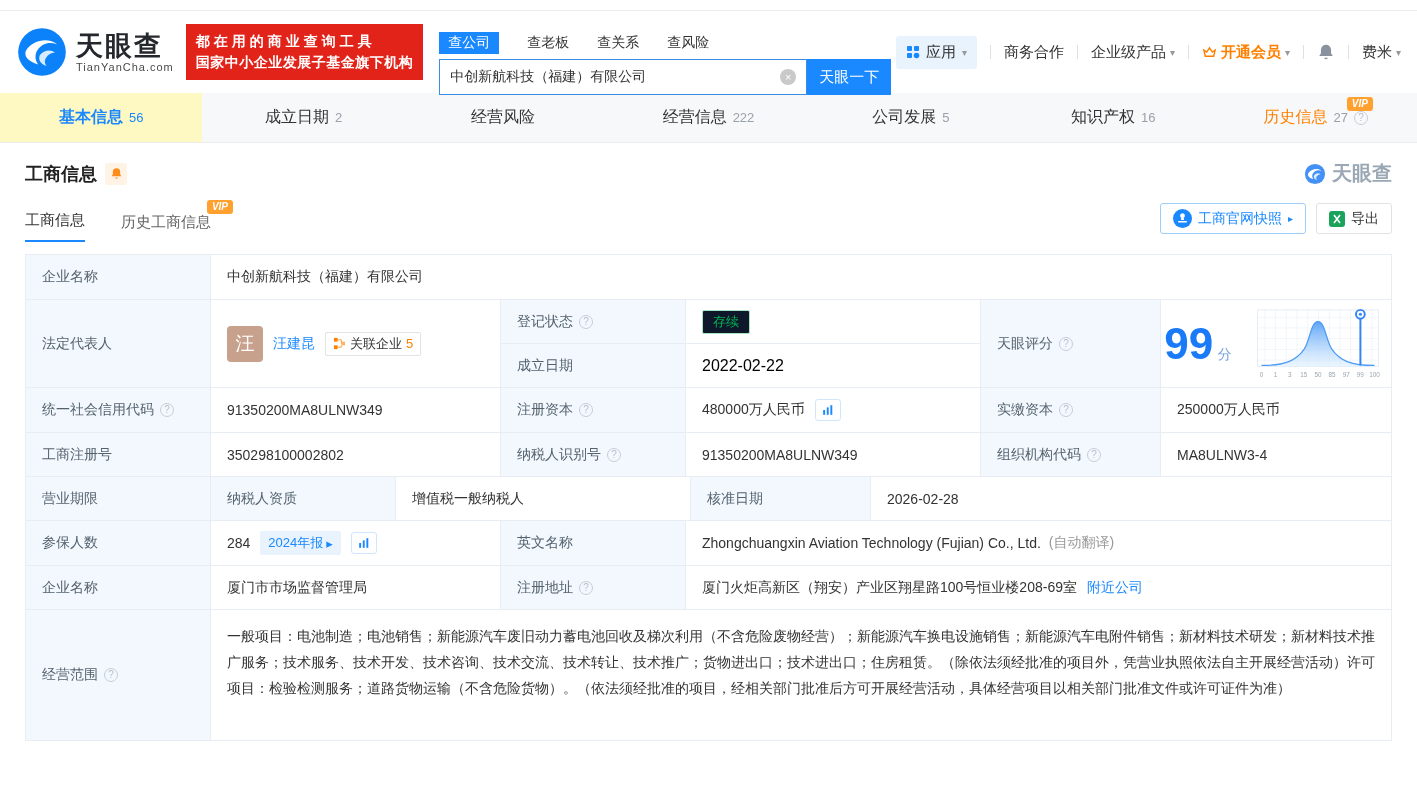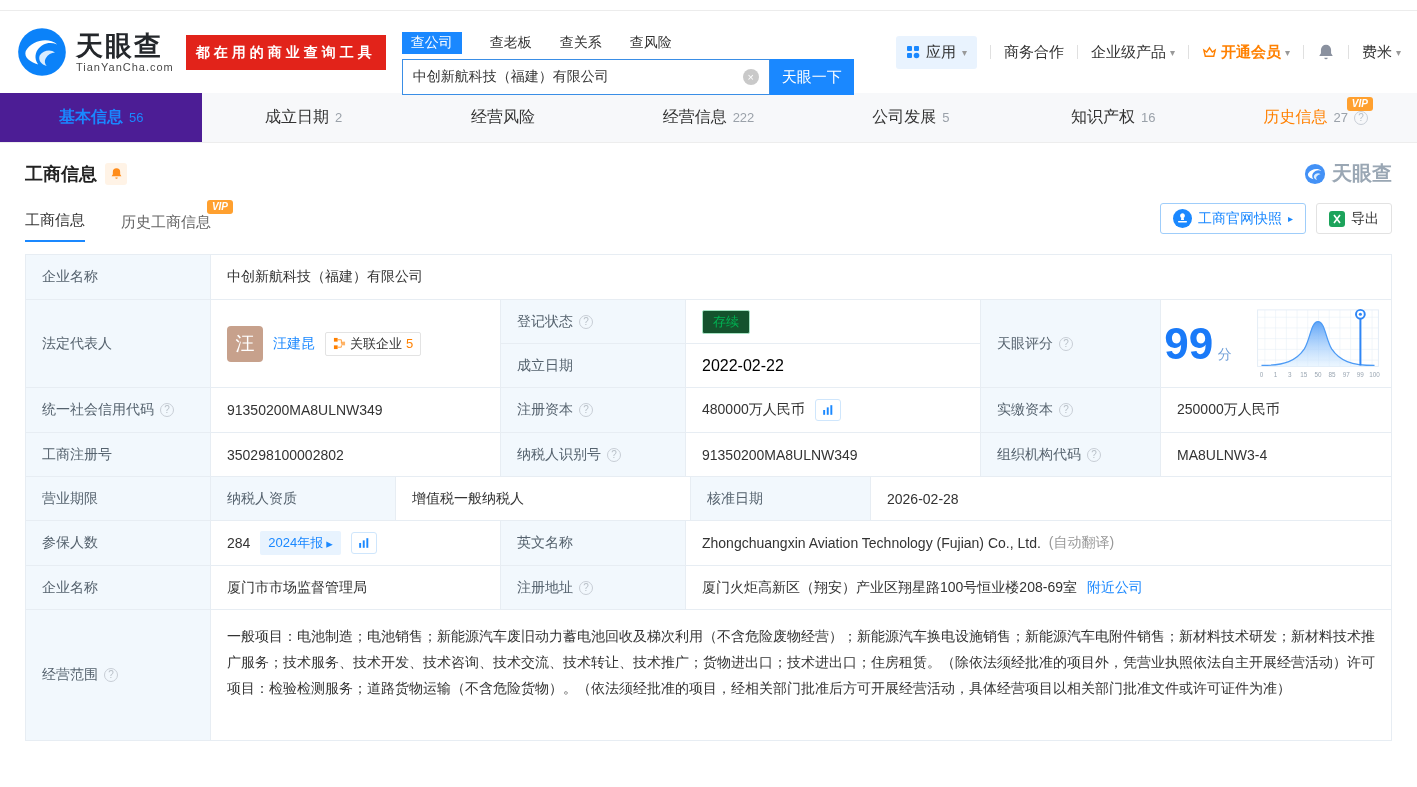--- a/index.html
+++ b/index.html
@@ -34,21 +34,21 @@
   .nav-link { cursor:pointer; display:flex; align-items:center; gap:4px; }
   .vip-link { color:#ff8000; font-weight:bold; }
   .vip-link svg { width:15px; height:15px; }
   .bell-gray { color:#8a919f; width:18px; height:18px; cursor:pointer; }
 
   
   .main-tabs { display:flex; height:50px; background:#f7f8fa; border-bottom:1px solid #ededed; }
   .mtab { flex:1; display:flex; align-items:center; justify-content:center; gap:6px; font-size:16px; color:#333;
     cursor:pointer; position:relative; }
   .mtab .cnt { font-size:13px; color:#9aa1a9; }
-  .mtab.active { background:#4c1d95; color:#1a88ff; font-weight:bold; }
+  .mtab.active { background:#fef9c3; color:#1a88ff; font-weight:bold; }
   .mtab.active .cnt { color:#1a88ff; font-weight:normal; }
   .mtab.history { color:#ff8000; }
   .vip-badge { background:#ffa02f; color:#fff; font-size:10px; font-weight:bold; font-style:italic;
     padding:1px 5px; border-radius:3px; line-height:12px; }
   .mtab .vip-badge { position:absolute; top:4px; right:44px; }
   .qmark { display:inline-flex; align-items:center; justify-content:center; width:14px; height:14px;
     border:1px solid #c8ced6; border-radius:50%; color:#b9c0c8; font-size:10px; line-height:1; cursor:pointer; flex:none; }
 
   
   .section { padding:17px 25px 12px; }
@@ -87,21 +87,21 @@
   .mid .sub:first-child { border-bottom:1px solid #e7edf3; }
   .mid .lbl { width:185px; border-right:1px solid #e7edf3; }
   .mid .val { flex:1; display:flex; align-items:center; padding:0 16px; }
   .blue-link { color:#1a88ff; cursor:pointer; }
   .avatar { width:36px; height:36px; border-radius:4px; background:#c7a18c; color:#fff; font-size:19px;
     display:flex; align-items:center; justify-content:center; margin-right:10px; flex:none; }
   .rel-badge { display:inline-flex; align-items:center; gap:4px; border:1px solid #e3e3e3; border-radius:2px;
     padding:2px 7px; margin-left:10px; font-size:13px; color:#333; cursor:pointer; }
   .rel-badge .num { color:#ff8000; }
   .rel-badge svg { width:13px; height:13px; }
-  .status-badge { background:#14532d; color:#00b152; border:1px solid #a6e3c3; border-radius:2px;
+  .status-badge { background:#0f172a; color:#00b152; border:1px solid #a6e3c3; border-radius:2px;
     padding:2px 10px; font-size:13px; }
   .trend-box { width:26px; height:22px; border:1px solid #cfe6fc; border-radius:3px; background:#fff;
     display:flex; align-items:center; justify-content:center; margin-left:10px; cursor:pointer; flex:none; }
   .trend-box svg { width:14px; height:14px; }
   .report-badge { background:#e8f3fe; color:#1a88ff; font-size:13px; padding:3px 8px; border-radius:2px;
     margin-left:10px; display:inline-flex; align-items:center; gap:3px; cursor:pointer; }
   .gray { color:#999; }
   .chev { color:#b0b8bf; font-size:11px; margin-left:6px; cursor:pointer; }
   .note { color:#999; margin-left:8px; }
   .nearby { margin-left:10px; }
@@ -124,20 +124,21 @@
       <path d="M22 27c3-4.5 10-6 14-2.5-3.5 0-6.5 2-8.5 5.2-1.5 2.4-1 5 .8 7.3-4.8-1.5-8.3-5.5-6.3-10z" fill="#d8ecff"></path>
     </svg>
     <div>
       <div class="brand">天眼查</div>
       <div class="domain">TianYanCha.com</div>
     </div>
   </div>
 
   <div class="promo">
     <div class="l1">都在用的商业查询工具</div>
+    <div class="l2">国家中小企业发展子基金旗下机构</div>
   </div>
 
   <div class="search-block">
     <div class="search-tabs">
       <span class="stab active">查公司</span>
       <span class="stab">查老板</span>
       <span class="stab">查关系</span>
       <span class="stab">查风险</span>
     </div>
     <div class="search-row">

